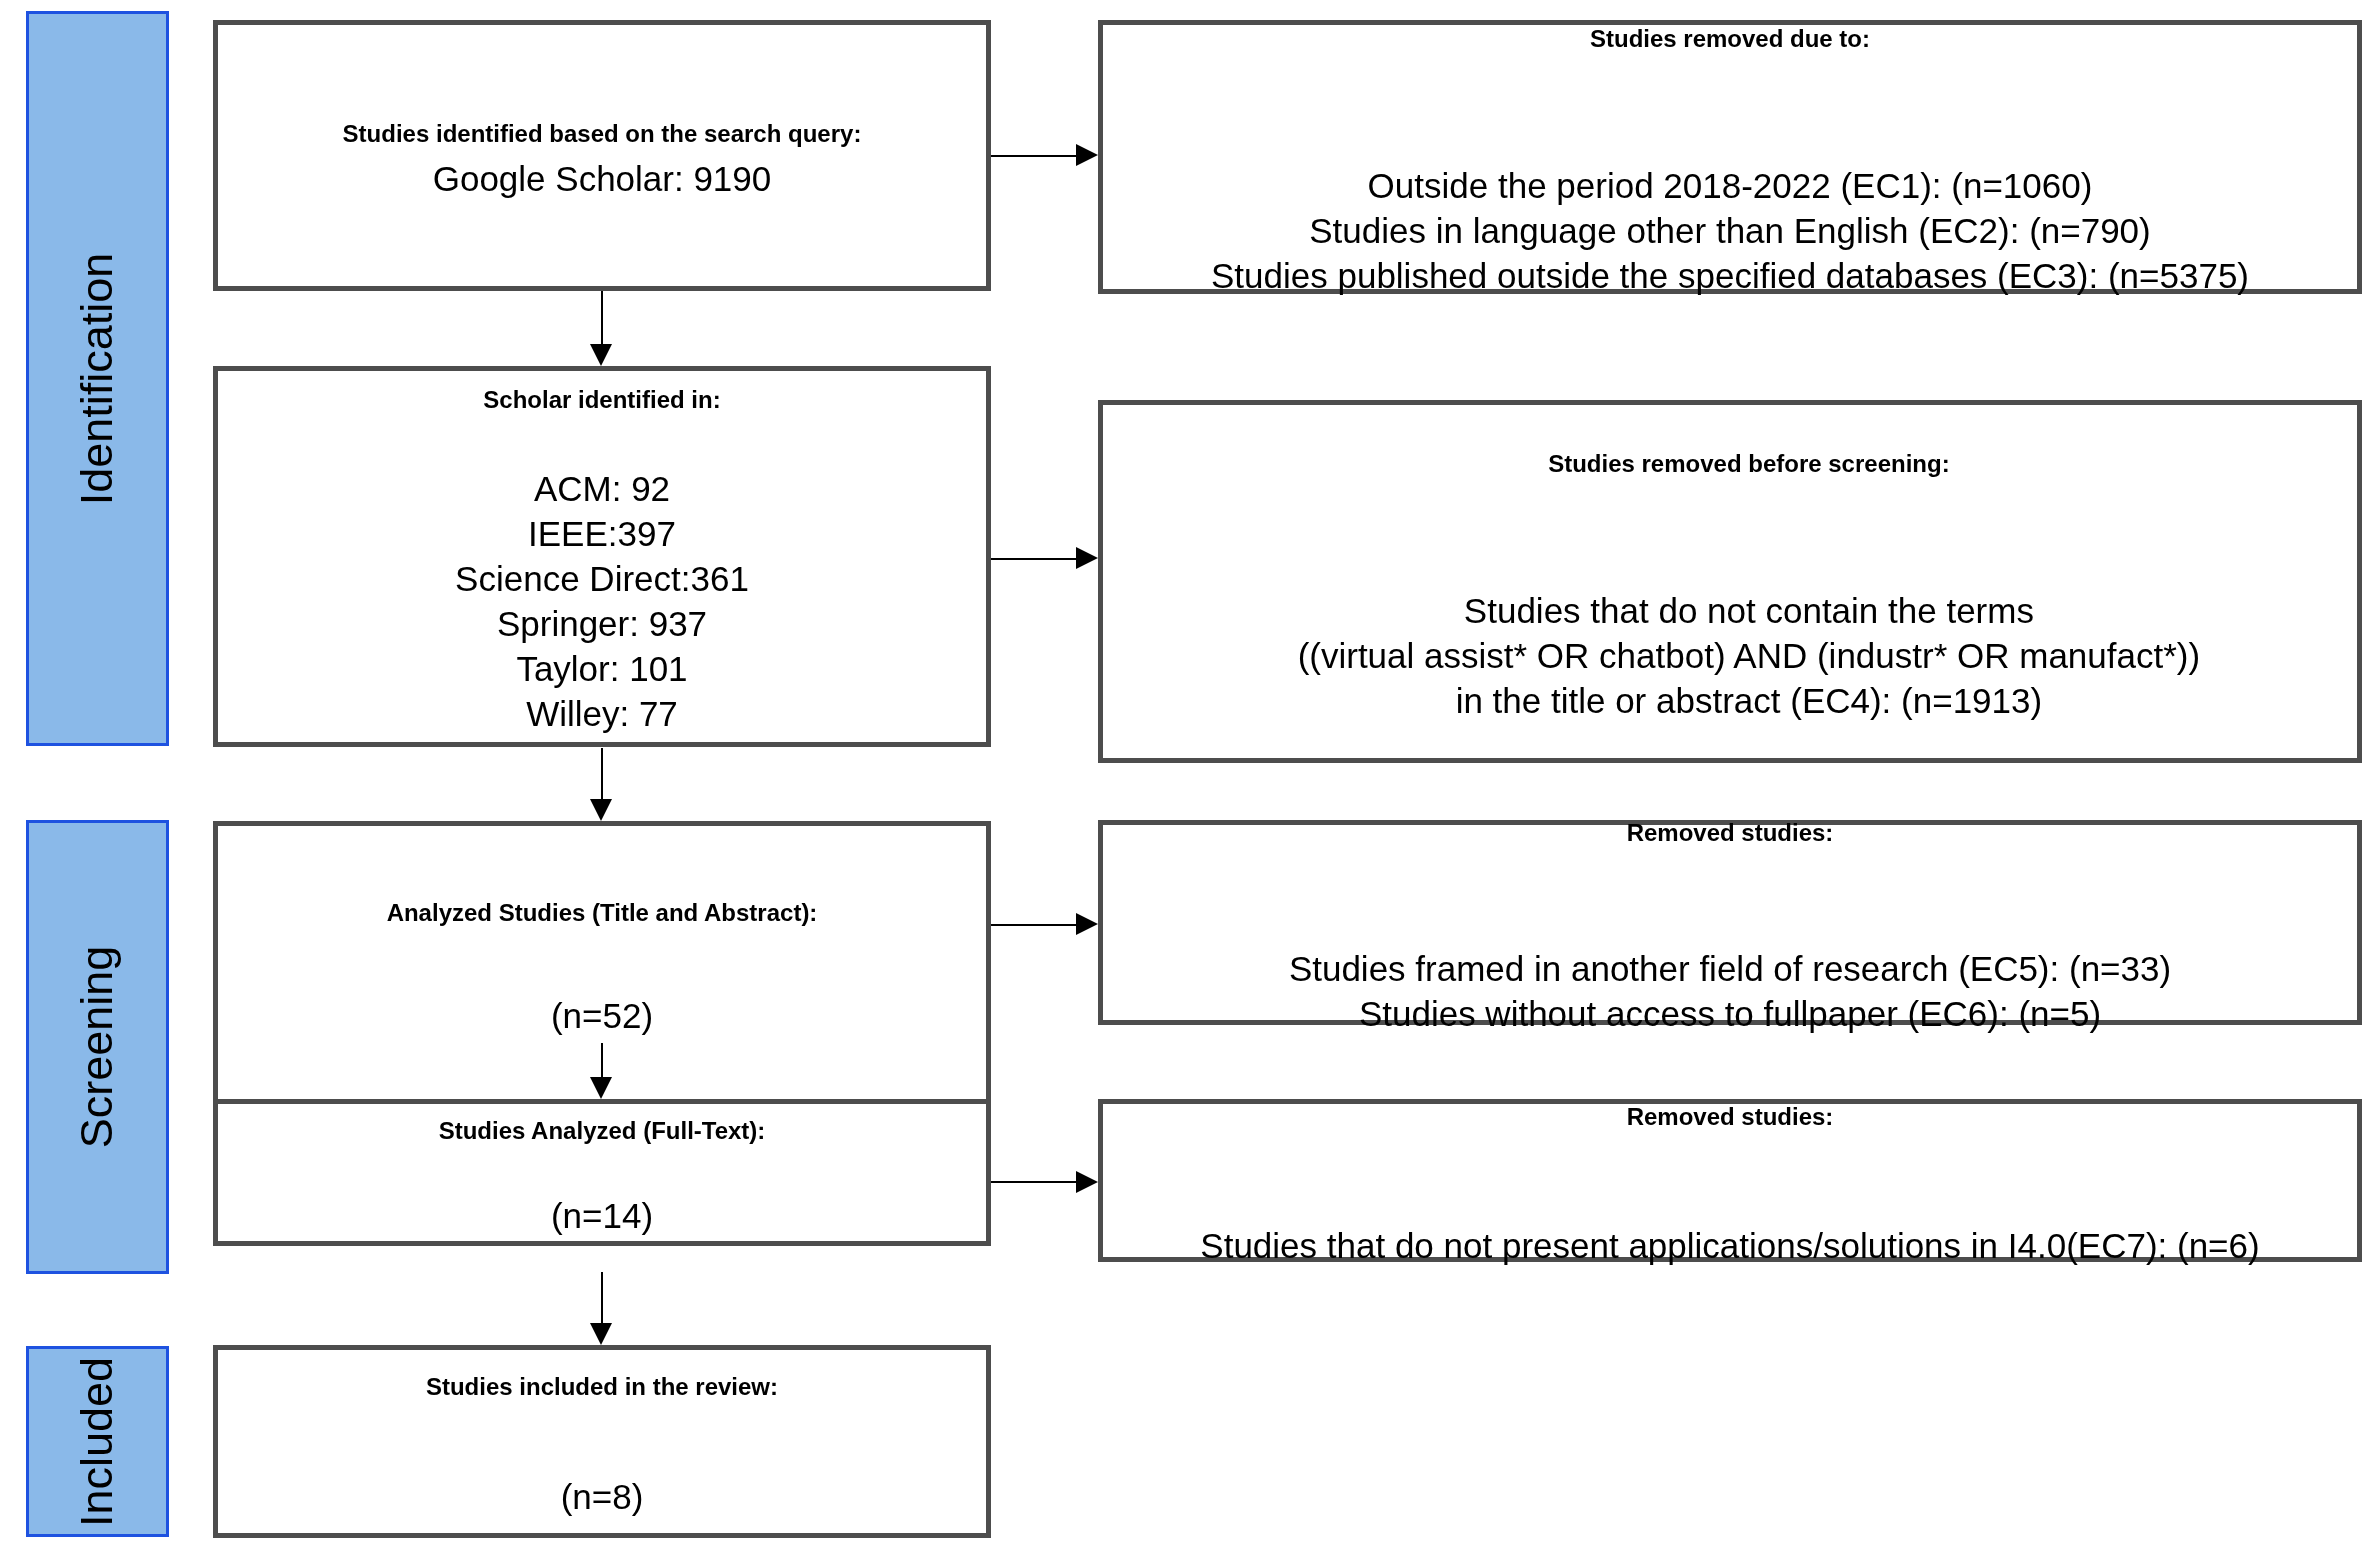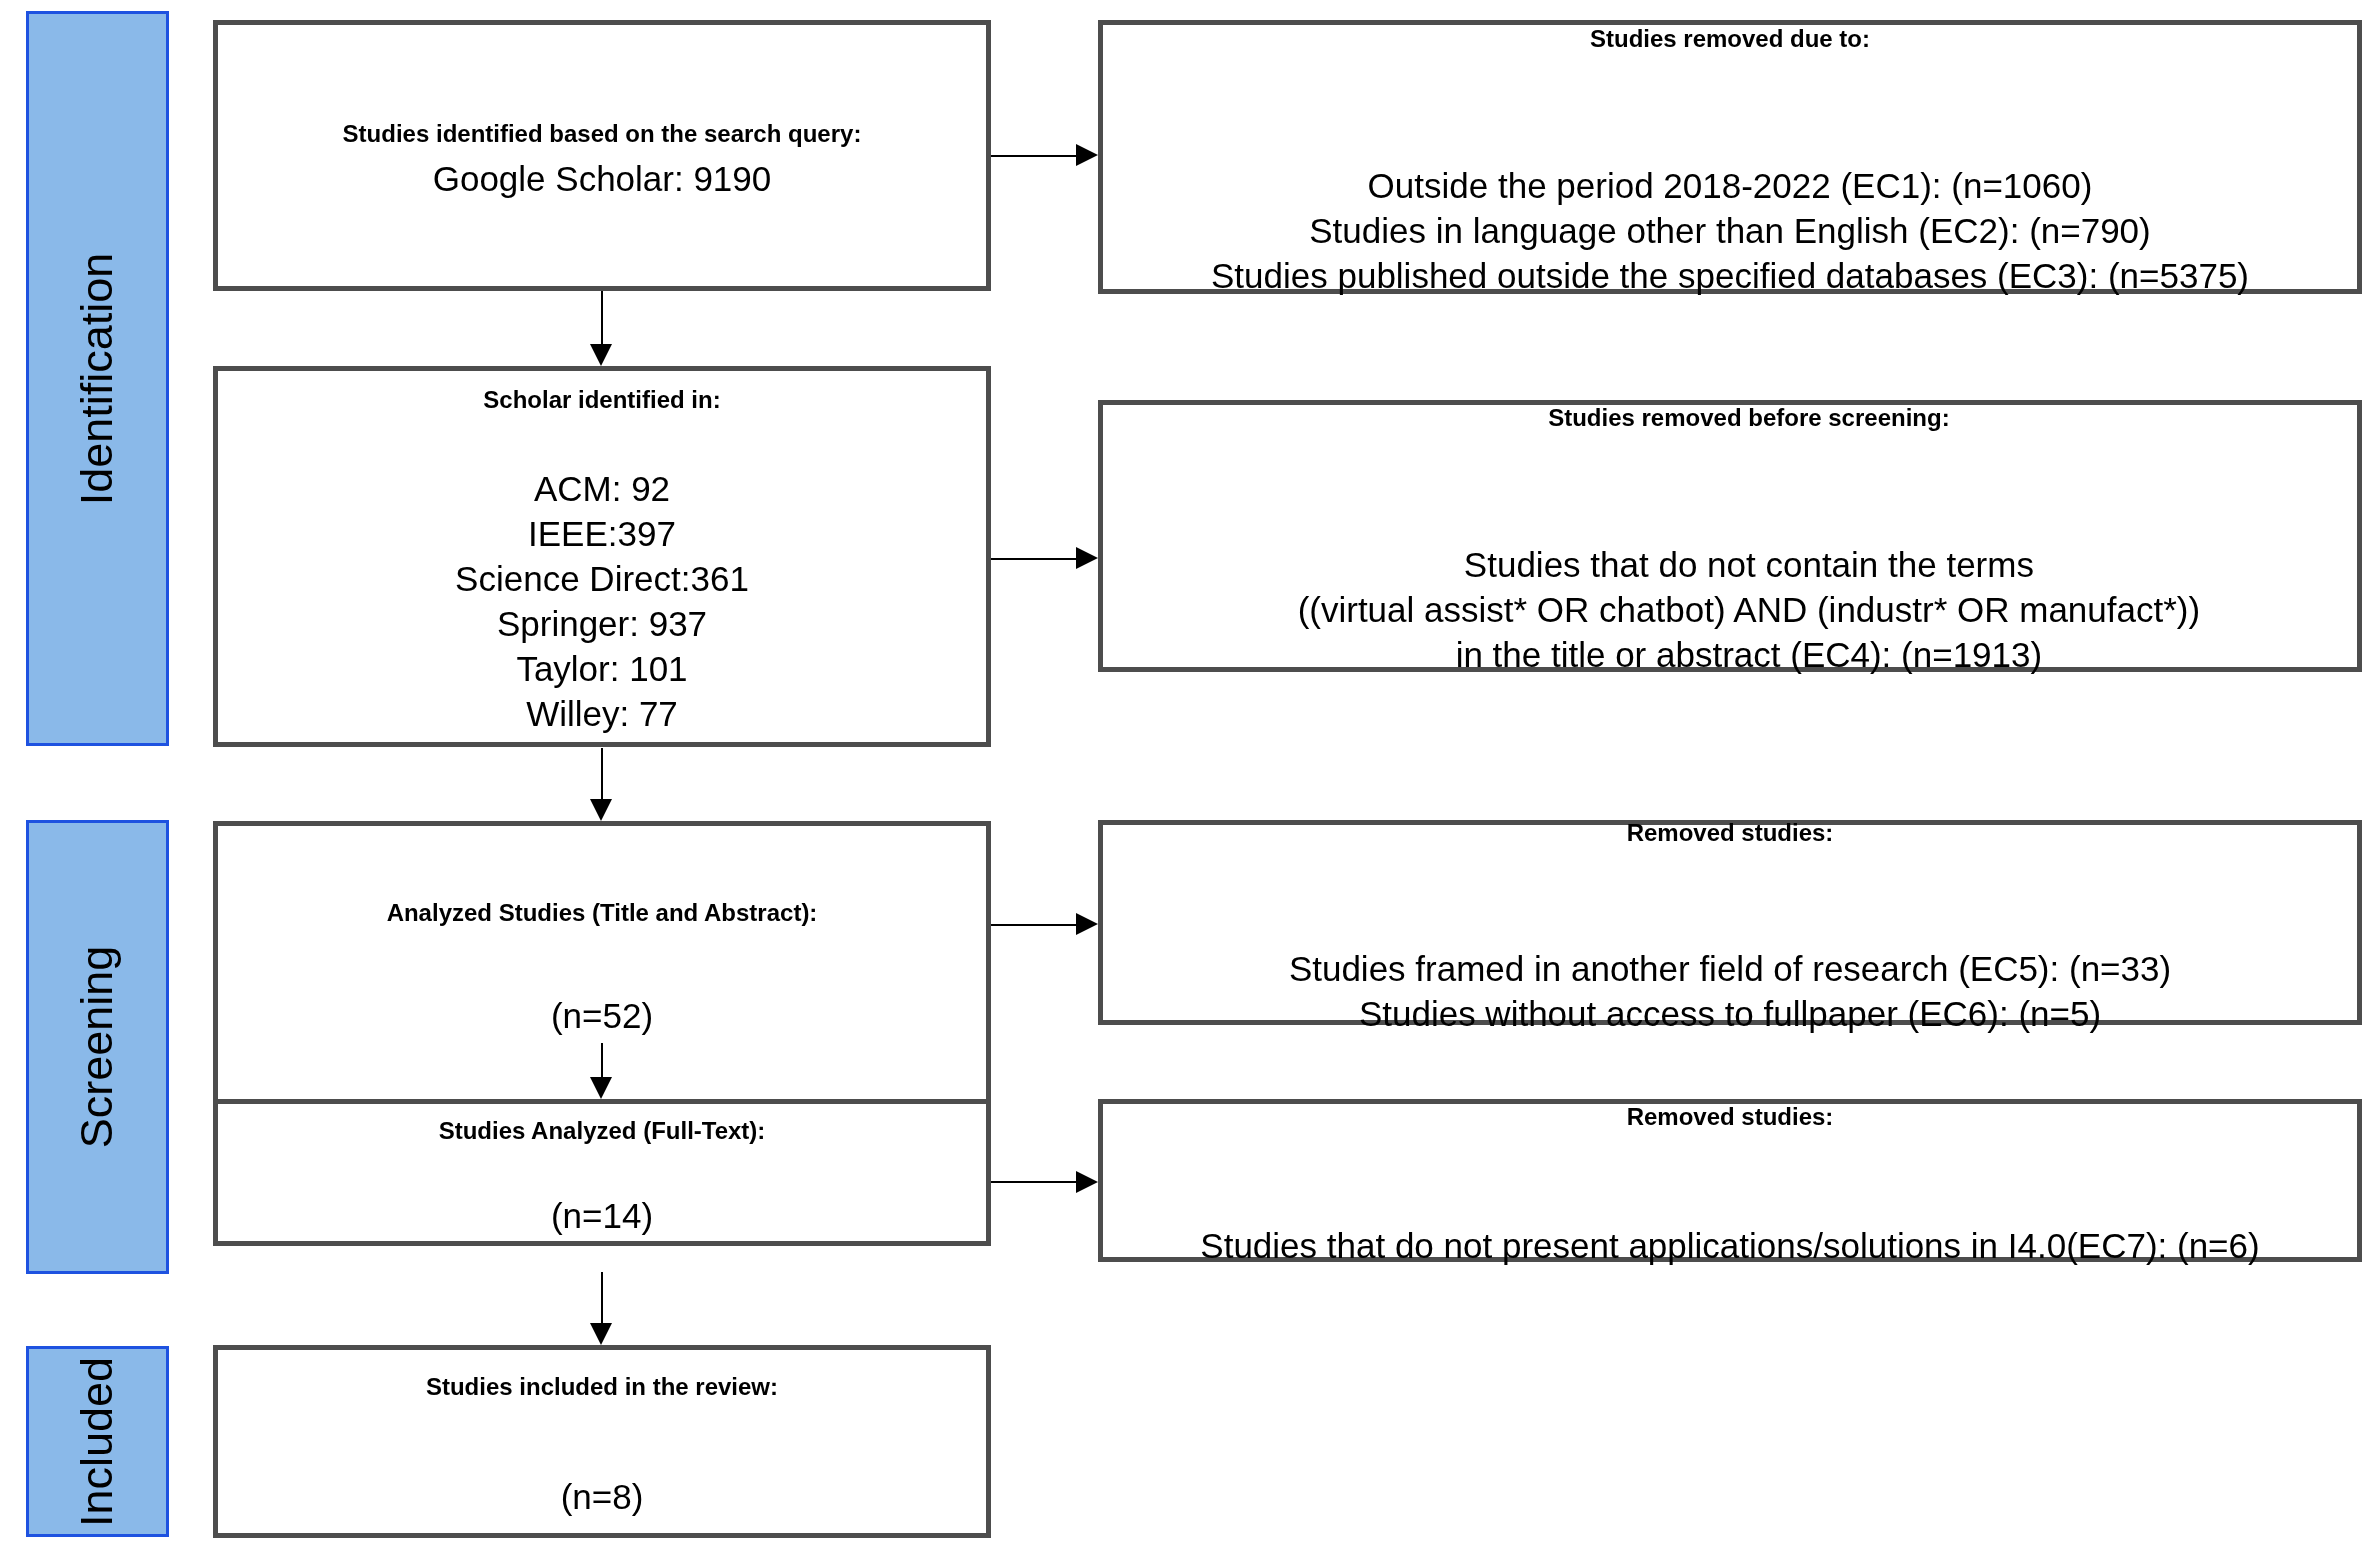--- a/index.html
+++ b/index.html
@@ -47,21 +47,21 @@
   .col-main    { left: 213px;  width: 778px; }
   .col-removal { left: 1098px; width: 1264px; gap: 44px; }
 
   #box-m1 { top: 20.4px;   height: 271px; } #box-m1 .body { }
   #box-m2 { top: 366px;  height: 381px; } #box-m2 .body { margin-top: 44px; }
   #box-m3 { top: 821px; height: 286px; } #box-m3 .body { margin-top: 58px; }
   #box-m4 { top: 1099px; height: 147px; } #box-m4 .body { margin-top: 40px; }
   #box-m5 { top: 1345px; height: 193px; gap: 25px; } #box-m5 .body { margin-top: 40px; }
 
   #box-r1 { top: 20.4px;   height: 274px; } #box-r1 .body { margin-top: 58px; text-align: center; }
-  #box-r2 { top: 400px;  height: 272px; padding-left: 48px; } #box-r2 .body { margin-top: 58px; }
+  #box-r2 { top: 400px;  height: 363px; padding-left: 48px; } #box-r2 .body { margin-top: 58px; }
   #box-r3 { top: 820px; height: 205px; } #box-r3 .body { margin-top: 47px; }
   #box-r4 { top: 1099px; height: 163px; } #box-r4 .body { margin-top: 40px; }
 
   
   .arrow-line-v { position: absolute; width: 2.2px;  background: var(--arrow, #000); left: 601px; }
   .arrow-line-h { position: absolute; height: 2.2px; background: var(--arrow, #000); }
   .arrowhead-down {
     position: absolute; width: 0; height: 0; left: 590px;
     border-left: 11.6px solid transparent; border-right: 11.6px solid transparent;
     border-top: 22px solid var(--arrow, #000);

